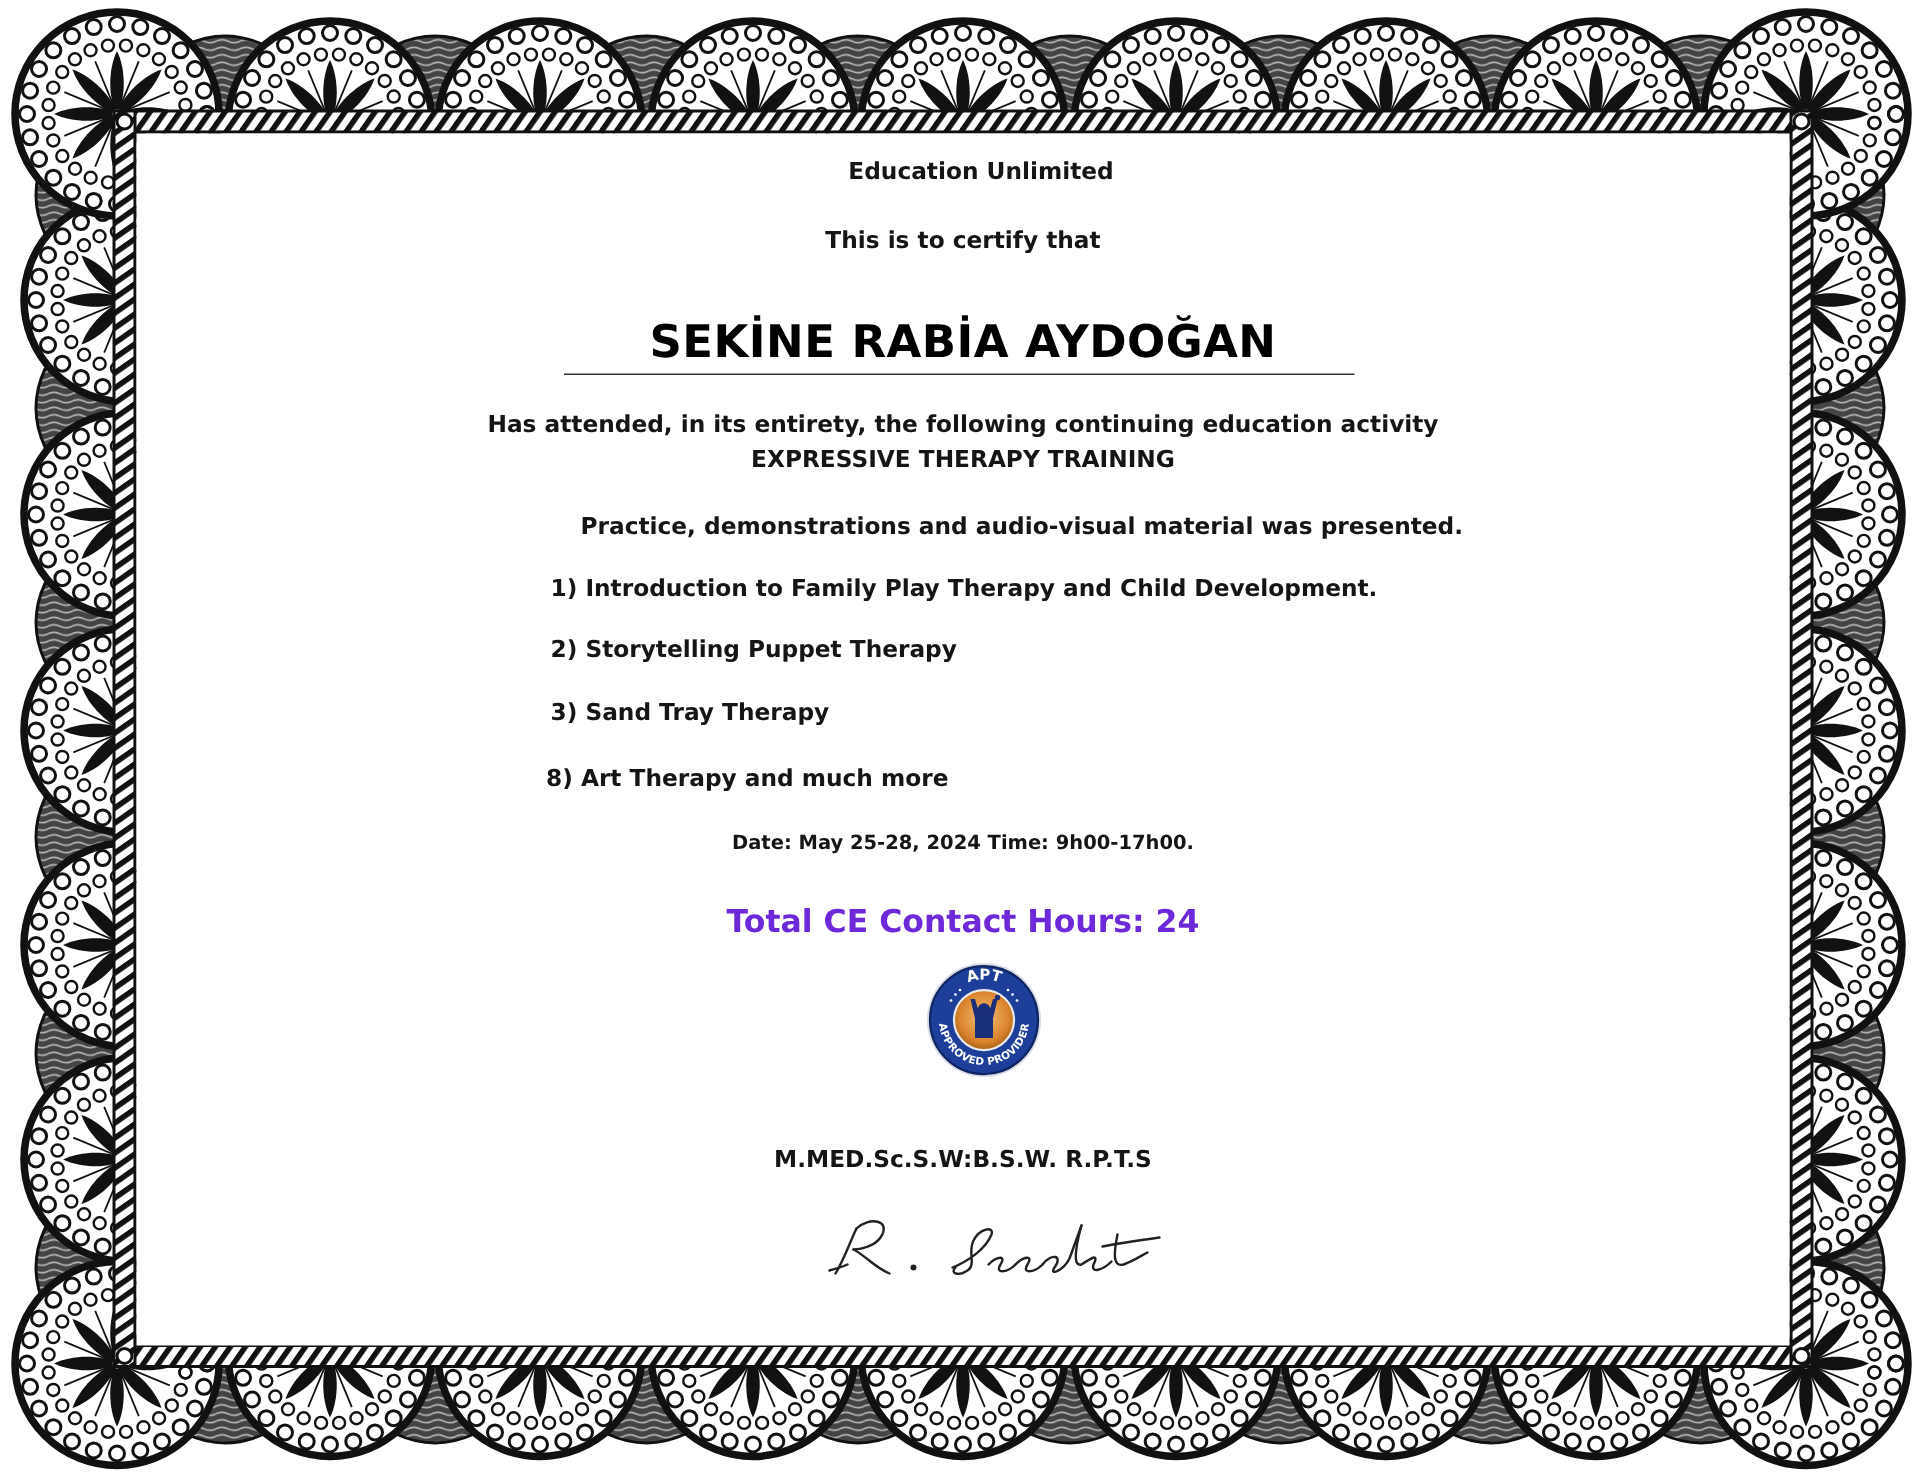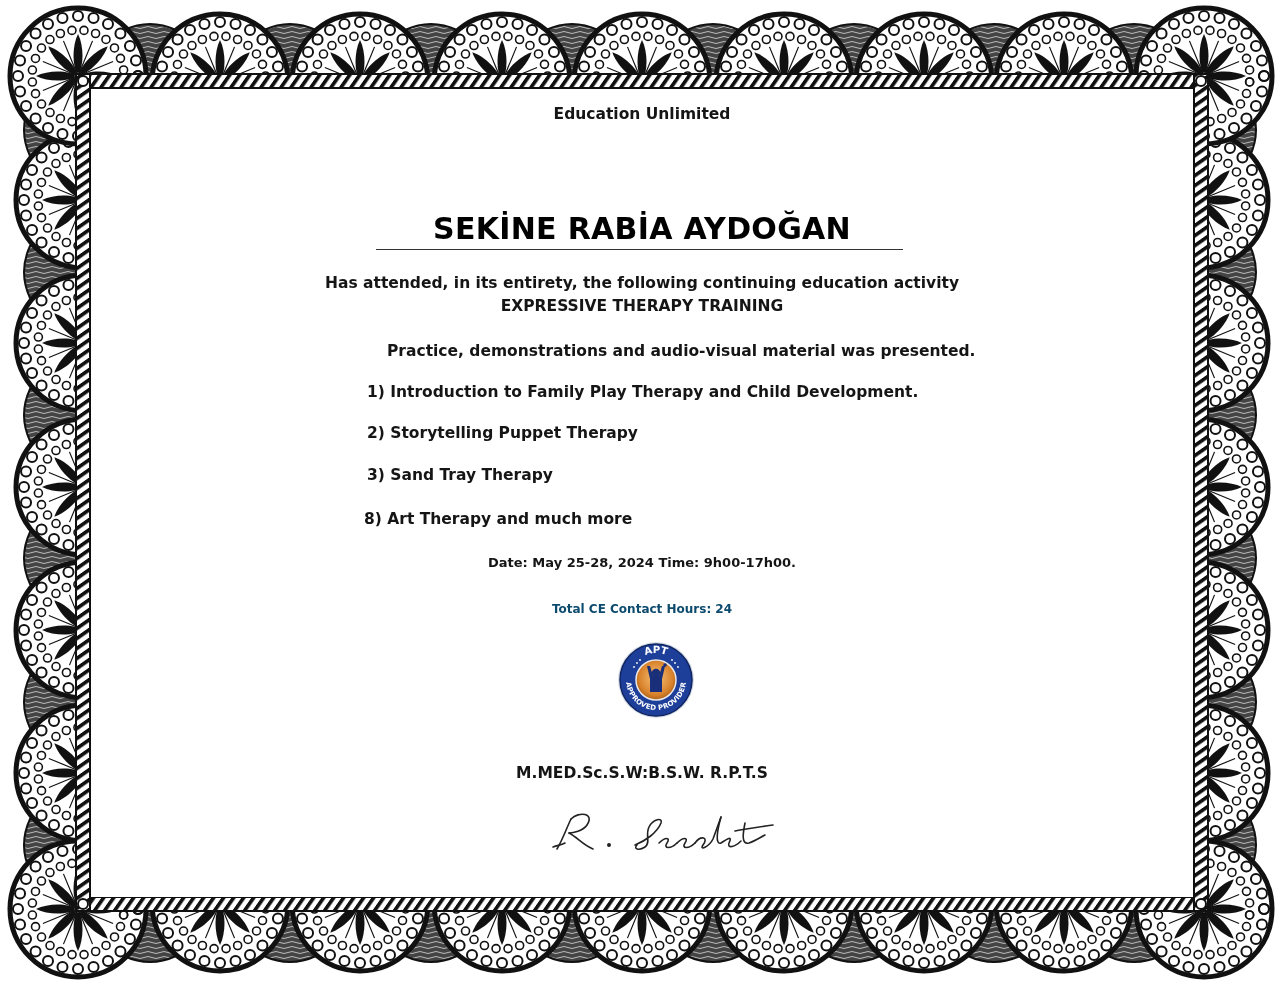--- a/index.html
+++ b/index.html
@@ -14,42 +14,42 @@
     .sheet {
       position: absolute;
       left: 91px; top: 89px; width: 1102px; height: 808px;
       background: #ffffff;
     }
     .content { position: absolute; left: 0; top: 0; width: 100%; height: 100%; }
 
     .txt { position: absolute; font-weight: bold; white-space: nowrap; color: #151515; }
     .center { left: 0; width: 100%; text-align: center; }
 
-    .org     { top: 16px; font-size: 15.5px; }
+    .org     { top: 16px; font-size: 15.5px; margin-left: 12px; }
     .ctitle  { top: 39px; font-size: 15.5px; }
     .certify { top: 62px; font-size: 15.5px; }
 
     .recipient { top: 122px; font-size: 30px; letter-spacing: 0.3px; color: #000000; }
     .name-rule {
       position: absolute; left: 285px; top: 160px; width: 527px; height: 0;
       border-top: 1.6px solid #333;
     }
 
     .attended  { top: 185px; font-size: 15.5px; }
     .activity  { top: 208px; font-size: 15.5px; }
 
     .lefttxt { left: 276px; font-size: 15.5px; }
     .presented { top: 253px; margin-left: 20px; }
     .topic1 { top: 294px; }
     .topic2 { top: 335px; }
     .topic3 { top: 377px; }
     .topic4 { top: 421px; left: 273px; }
 
     .date  { top: 466px; font-size: 13px; }
-    .hours { top: 513px; font-size: 12px; color: #0c4a6e; }
+    .hours { top: 513px; font-size: 21px; color: #6d28d9; }
 
     .badge { position: absolute; left: 525px; top: 551px; width: 80px; height: 80px; }
 
     .provider   { top: 651px; font-size: 15.5px; }
     .credentials{ top: 675px; font-size: 15.5px; }
 
     .signature { position: absolute; left: 458px; top: 716px; width: 240px; height: 60px; }
   </style>
 </head>
 <body>
@@ -1478,20 +1478,21 @@
       <circle cx="83" cy="81" r="5" fill="#fff" stroke="#111" stroke-width="2"></circle>
       <circle cx="1201" cy="81" r="5" fill="#fff" stroke="#111" stroke-width="2"></circle>
       <circle cx="83" cy="904" r="5" fill="#fff" stroke="#111" stroke-width="2"></circle>
       <circle cx="1201" cy="904" r="5" fill="#fff" stroke="#111" stroke-width="2"></circle>
     </svg>
 </div>
 
 <div class="sheet">
   <div class="content">
     <div class="txt center org">Education Unlimited</div>
+    <div class="txt center certify">This is to certify that</div>
 
     <div class="txt center recipient">SEKİNE RABİA AYDOĞAN</div>
     <div class="name-rule"></div>
 
     <div class="txt center attended">Has attended, in its entirety, the following continuing education activity</div>
     <div class="txt center activity">EXPRESSIVE THERAPY TRAINING</div>
 
     <div class="txt lefttxt presented">Practice, demonstrations and audio-visual material was presented.</div>
     <div class="txt lefttxt topic1">1) Introduction to Family Play Therapy and Child Development.</div>
     <div class="txt lefttxt topic2">2) Storytelling Puppet Therapy</div>

